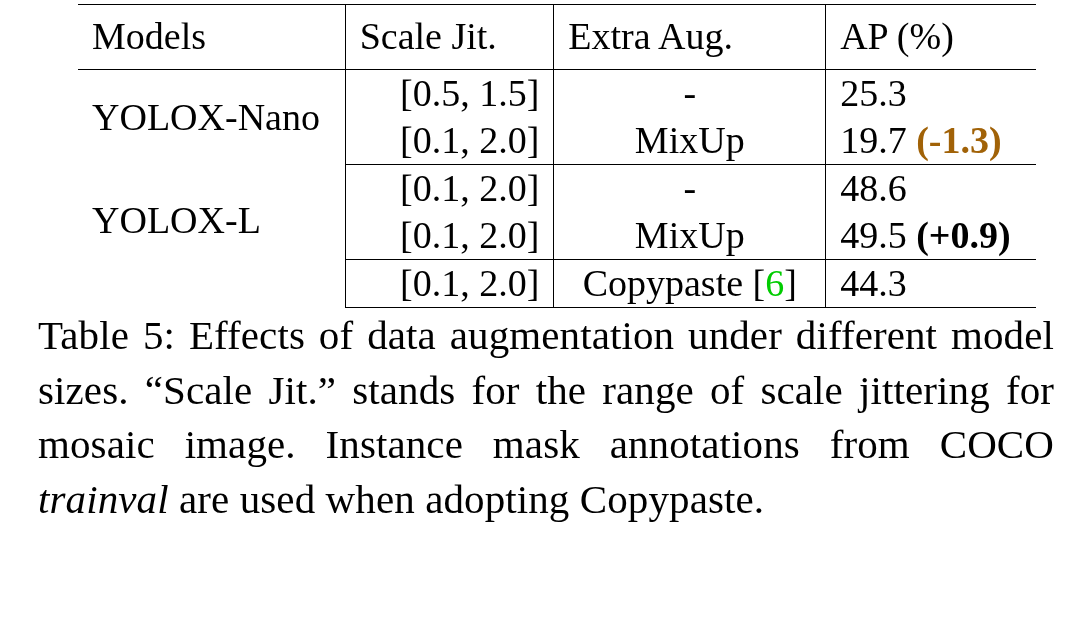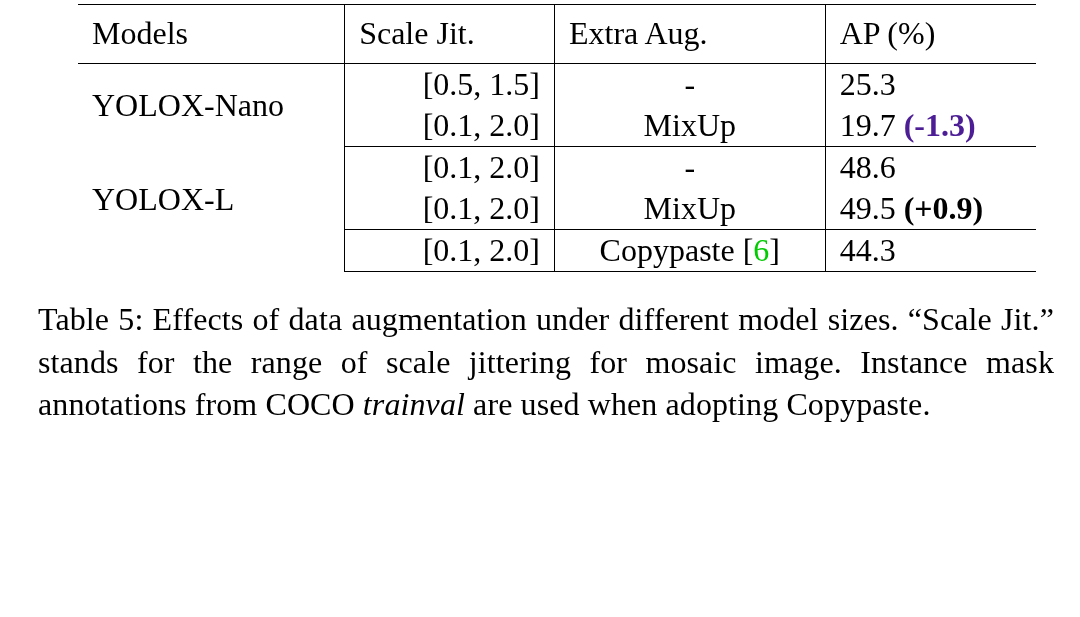--- a/index.html
+++ b/index.html
@@ -13,21 +13,21 @@
     box-sizing: border-box;
     width: 1080px;
     height: 617px;
     padding: 0 38px;
     padding-top: 4px;
   }
   table.augtable {
     border-collapse: collapse;
     width: 958px;
     margin-left: 40px;
-    font-size: 32px;
+    font-size: 38px;
     line-height: 1.0;
   }
   
   table.augtable thead tr th {
     font-weight: normal;
     border-top: 1.8px solid #000;
     border-bottom: 1px solid #000;
     padding: 12px 14px 14px 14px;
     text-align: left;
   }
@@ -47,28 +47,27 @@
   thead .col-models { padding-left: 18px; }
   thead .col-scale  { text-align: left; padding-left: 22px; }
   thead .col-extra  { text-align: center; margin-top: 36px; }
   thead .col-ap     { text-align: left; padding-left: 26px; }
 
   .group-top td { padding-top: 12px; }
   .group-bot td { padding-bottom: 12px; }
   .mid-sep td { border-bottom: 1px solid #000; }
   .lastrow td { border-bottom: 1.8px solid #000; }
 
-  .delta-neg { color: #4c1d95; font-weight: bold; }
+  .delta-neg { color: #a16207; font-weight: bold; }
   .delta-pos { color: #000000; font-weight: bold; }
   .cite-num  { color: #00cc00; }
 
   .caption {
     width: 1016px;
-    margin-top: 26px;
-    font-size: 32px;
+    font-size: 41px;
     line-height: 1.33;
     text-align: justify;
     text-justify: inter-word;
     letter-spacing: 0.1px;
   }
   .caption .ital { font-style: italic; font-family: "Times New Roman", serif; }
 </style>
 </head>
 <body>
 

